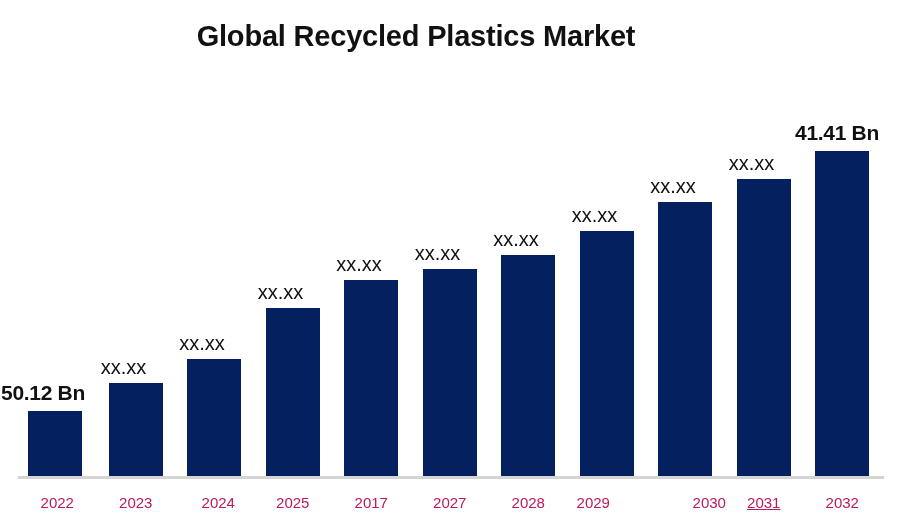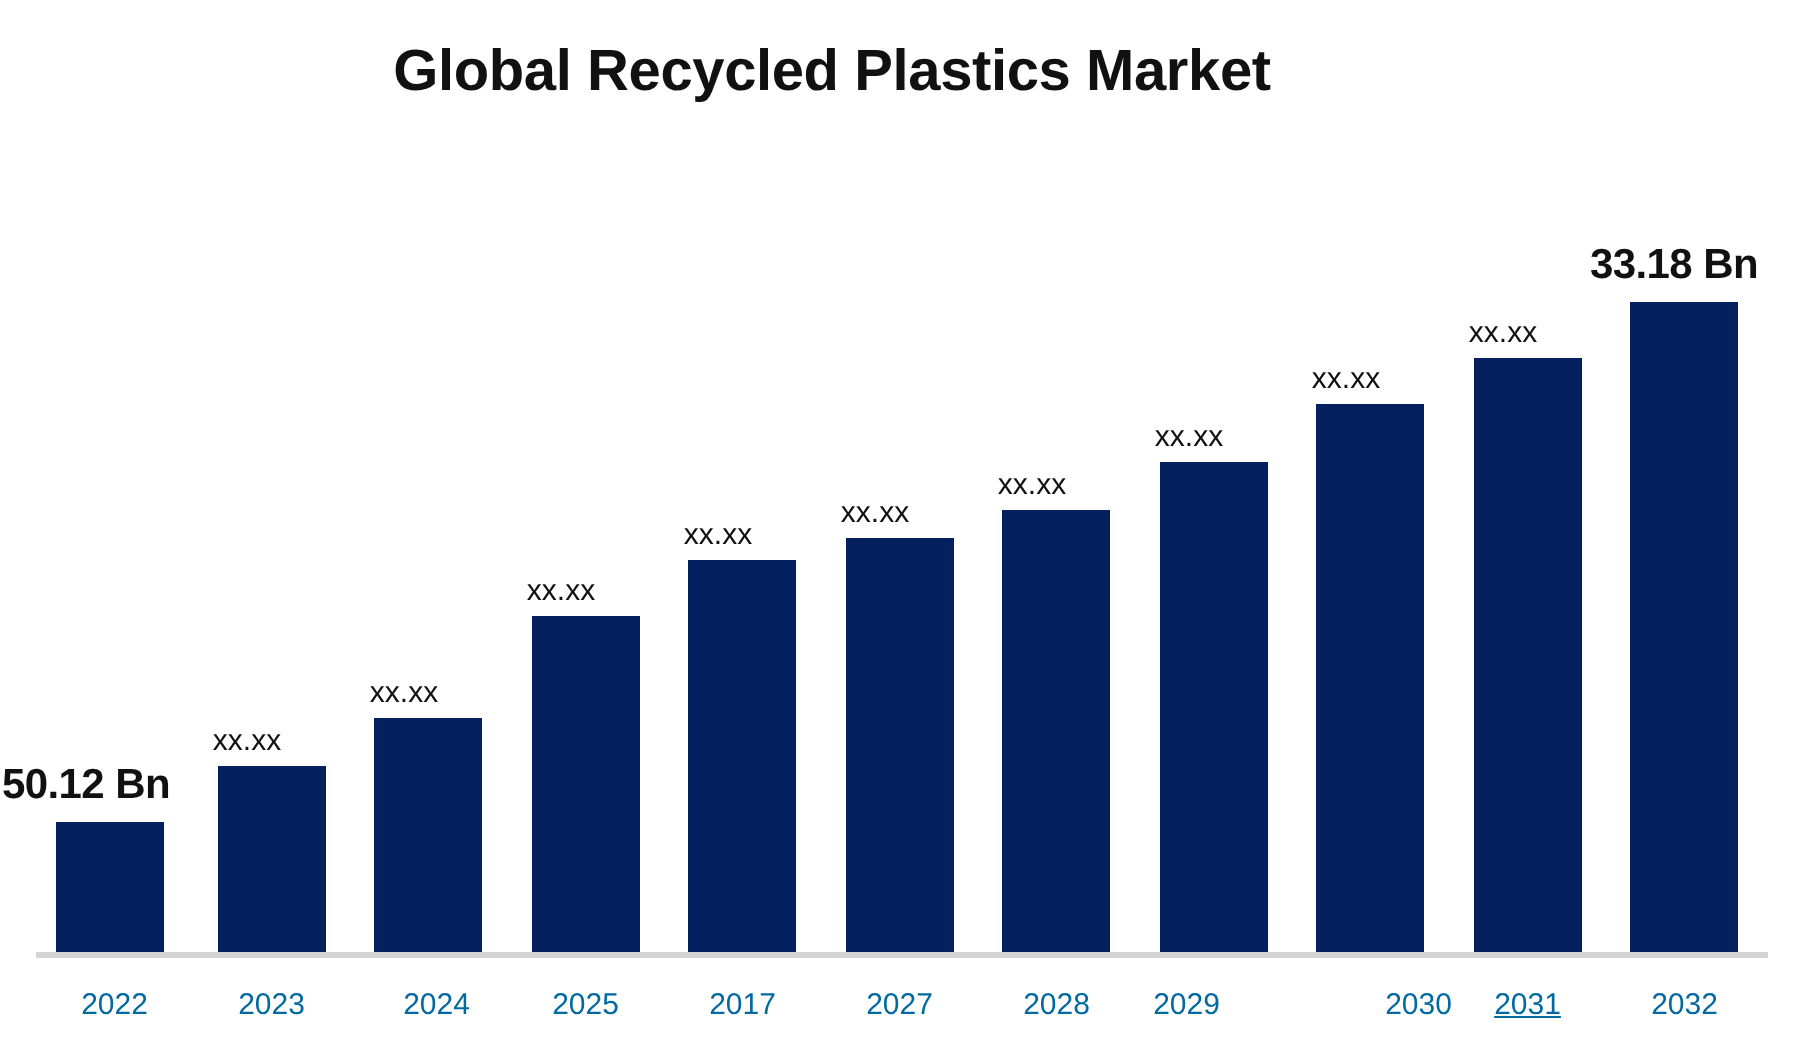--- a/index.html
+++ b/index.html
@@ -49,21 +49,21 @@
     bottom: 0;
     left: 12px;
     width: 54px;
     background: #04205e;
   }
   .bar-label {
     position: absolute;
     left: -14px;
     width: 82px;
     text-align: center;
-    font-size: 15px;
+    font-size: 20px;
     color: #111111;
     white-space: nowrap;
     font-family: "Liberation Sans", sans-serif;
   }
   .bar-label.highlight {
     font-size: 21px;
     font-weight: bold;
     letter-spacing: -0.3px;
   }
   .bar-label.highlight.first {
@@ -81,21 +81,21 @@
     bottom: 46px;
     height: 3px;
     background: #d4d4d4;
   }
   .tick-label {
     position: absolute;
     bottom: 14px;
     width: 78.5px;
     text-align: center;
     font-size: 15px;
-    color: #0369a1;
+    color: #be185d;
     font-family: "Liberation Sans", sans-serif;
   }
 </style>
 </head>
 <body>
 
 <div id="chart-root">
 
   <div id="chart-title">Global Recycled Plastics Market</div>
 
@@ -136,21 +136,21 @@
         <div class="bar-group" style="left: 646px;">
           <div class="bar" style="height: 276px; background: rgb(4, 32, 94);"></div>
           <div class="bar-label" style="bottom: 280px;">xx.xx</div>
         </div>
         <div class="bar-group" style="left: 724.5px;">
           <div class="bar" style="height: 299px; background: rgb(4, 32, 94);"></div>
           <div class="bar-label" style="bottom: 303px;">xx.xx</div>
         </div>
         <div class="bar-group" style="left: 803px;">
           <div class="bar" style="height: 327px; background: rgb(4, 32, 94);"></div>
-          <div class="bar-label highlight last" style="bottom: 333px;">33.18 Bn</div>
+          <div class="bar-label highlight last" style="bottom: 333px;">41.41 Bn</div>
         </div>
       </div>
     <div id="axis-line" style="background: rgb(212, 212, 212);"></div>
     <div id="ticks-layer">
         <div class="tick-label" style="left: 18px;">2022</div>
         <div class="tick-label" style="left: 96.5px;">2023</div>
         <div class="tick-label" style="left: 179px; margin-top: 36px;">2024</div>
         <div class="tick-label" style="left: 253.5px;">2025</div>
         <div class="tick-label" style="left: 332px;">2017</div>
         <div class="tick-label" style="left: 410.5px;">2027</div>

